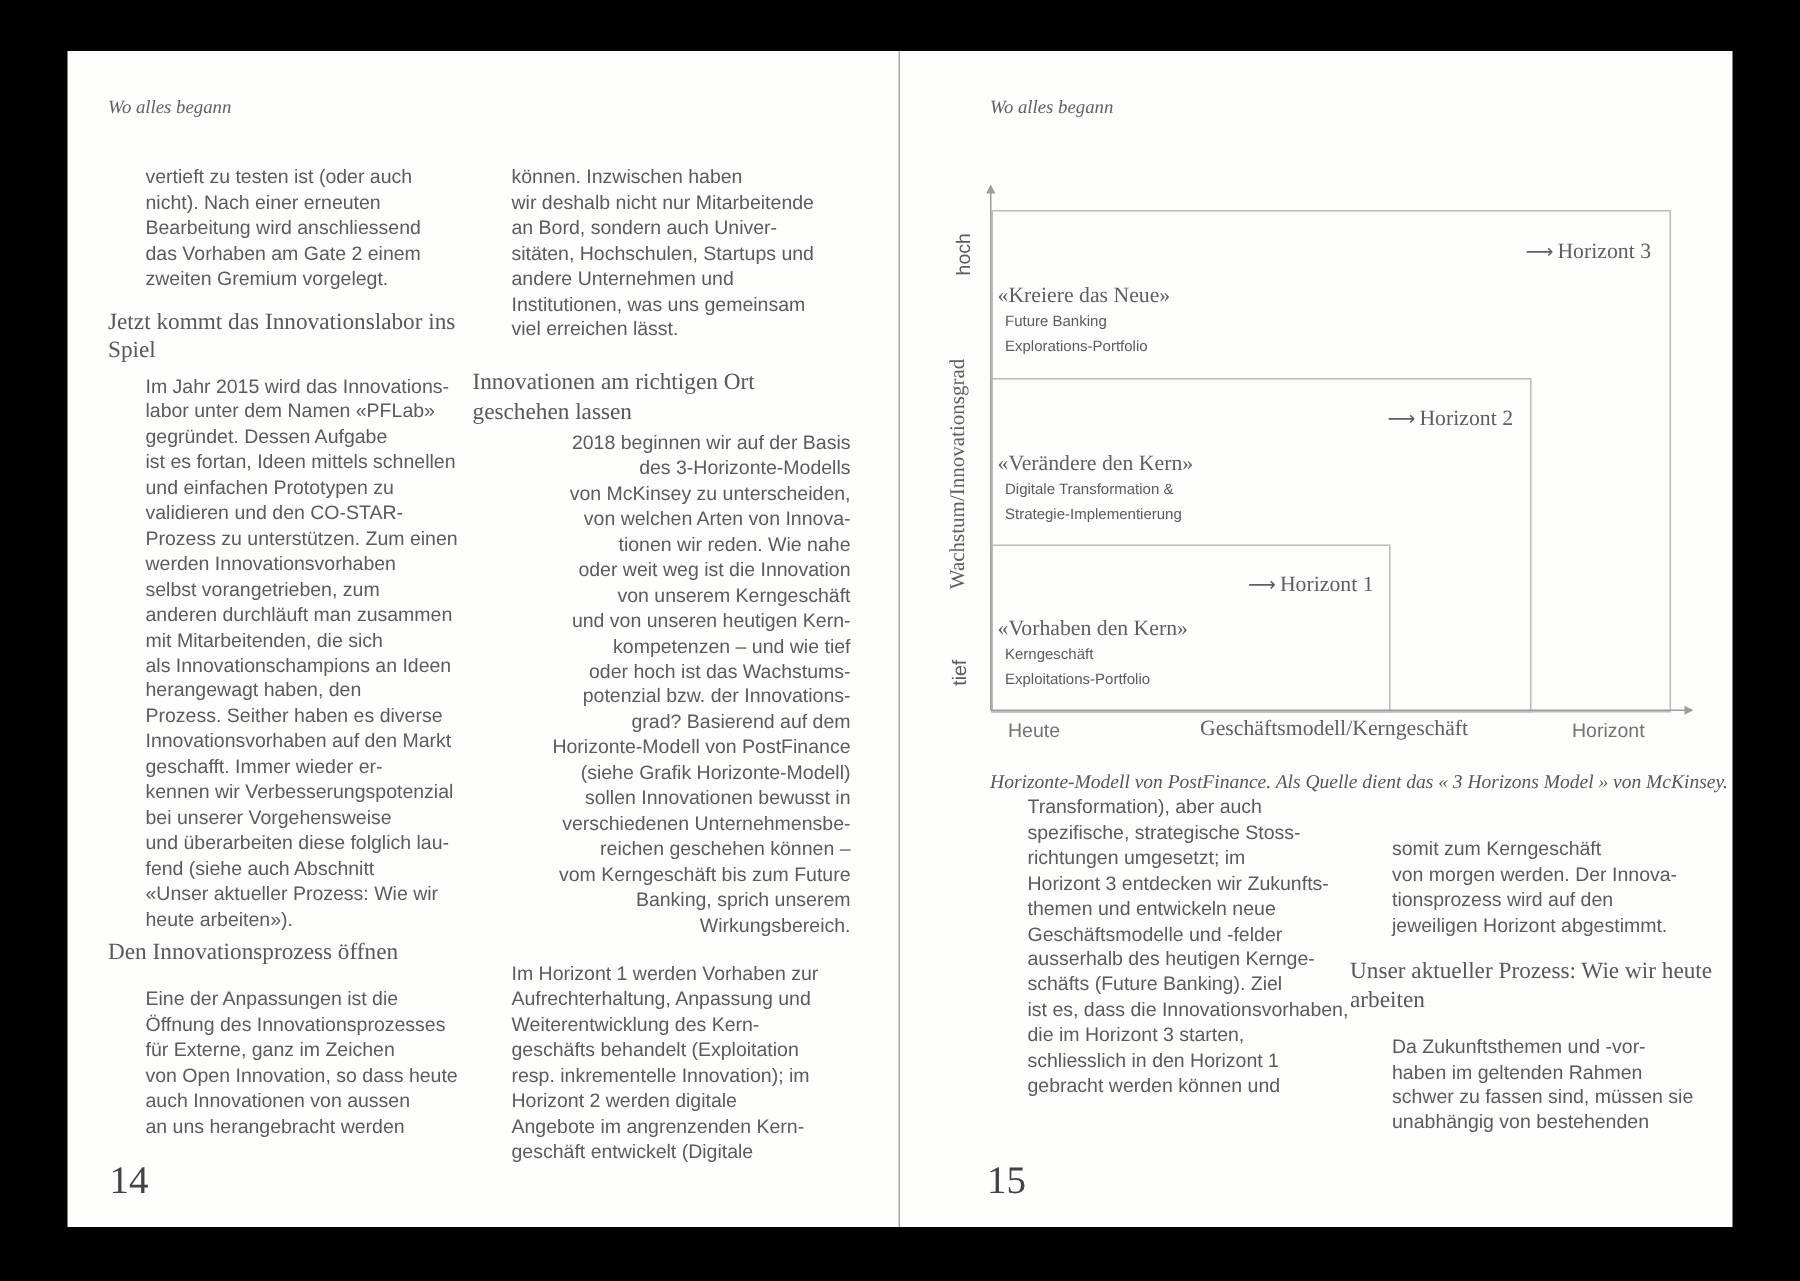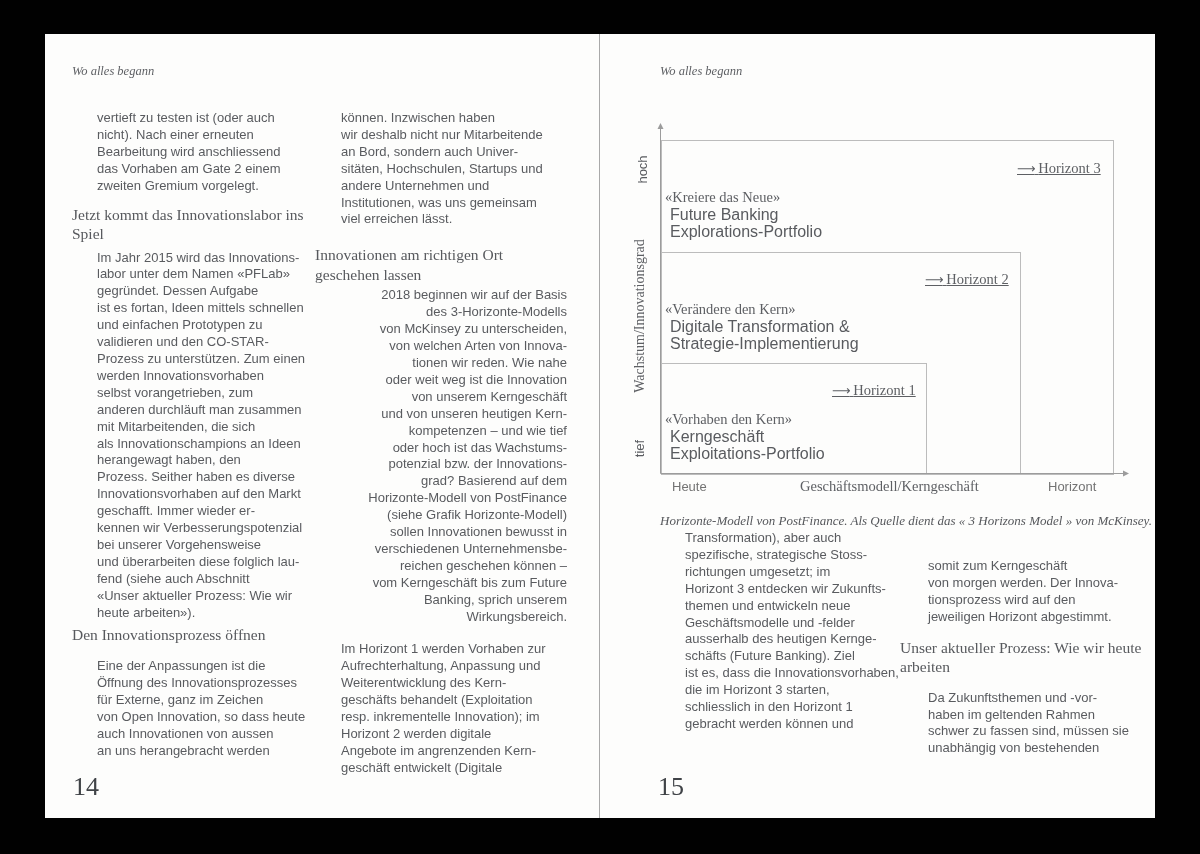--- a/index.html
+++ b/index.html
@@ -19,23 +19,23 @@
 
   .page-number{position:absolute;font-family:"Liberation Serif",serif;font-weight:400;
                font-size:26px;color:#404347;}
 
   
   .hbox{position:absolute;border:1px solid #bcbcbc;background:transparent;}
   .axis-svg{position:absolute;left:0;top:0;width:1110px;height:784px;pointer-events:none;}
   .h-textblock{position:absolute;}
   .h-quote{font-family:"Liberation Serif",serif;font-size:14.5px;line-height:18px;
            color:#5d5f63;margin:0;}
-  .h-sans{font-size:16px;line-height:17px;color:#595b5f;margin:0 0 0 5px;white-space:pre-line;}
+  .h-sans{font-size:10px;line-height:17px;color:#595b5f;margin:0 0 0 5px;white-space:pre-line;}
   .h-arrowlabel{position:absolute;font-family:"Liberation Serif",serif;font-size:14.5px;
-                color:#5d5f63;white-space:nowrap;text-decoration:underline;}
+                color:#5d5f63;white-space:nowrap;}
   .arrow-glyph{font-family:"DejaVu Sans",sans-serif;font-size:13px;letter-spacing:-1px;}
   .yl{position:absolute;transform:rotate(-90deg);transform-origin:center;white-space:nowrap;
       font-size:13px;color:#595b5f;}
   .yl-serif{font-family:"Liberation Serif",serif;font-size:14px;color:#5d5f63;}
   .xl{position:absolute;font-size:13px;color:#737373;white-space:nowrap;}
   .xl-serif{font-family:"Liberation Serif",serif;font-size:14.5px;color:#5d5f63;}
   .caption{position:absolute;left:612px;top:479px;width:498px;text-align:center;
            font-family:"Liberation Serif",serif;font-style:italic;font-size:13px;color:#55575b;}
 </style>
 </head>

